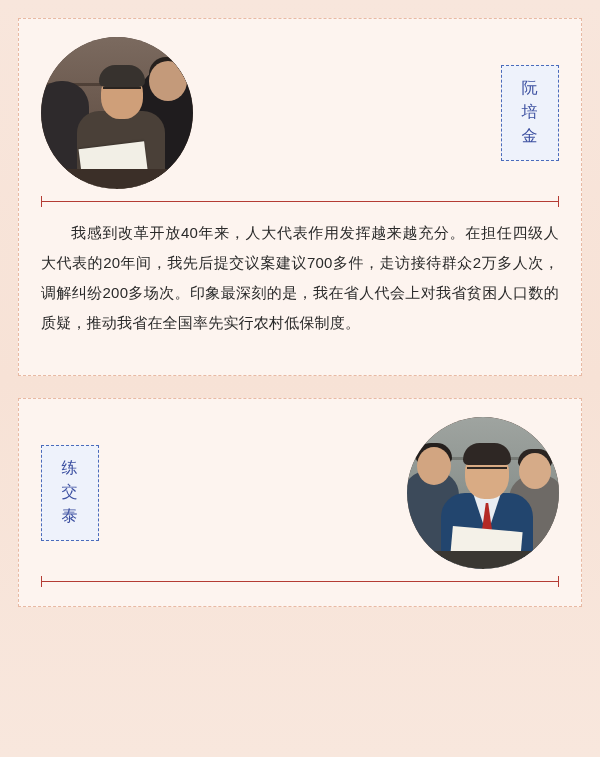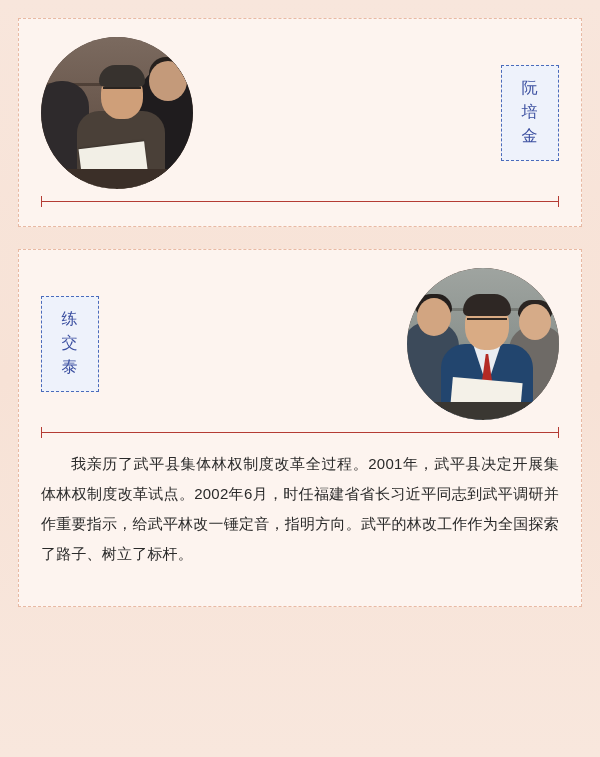--- a/index.html
+++ b/index.html
@@ -245,20 +245,21 @@
         </div>
       </div>
       <div class="spacer"></div>
       <div class="name-box">
         <div>阮</div>
         <div>培</div>
         <div>金</div>
       </div>
     </div>
     <div class="divider"></div>
+    <p class="body-text">我感到改革开放40年来，人大代表作用发挥越来越充分。在担任四级人大代表的20年间，我先后提交议案建议700多件，走访接待群众2万多人次，调解纠纷200多场次。印象最深刻的是，我在省人代会上对我省贫困人口数的质疑，推动我省在全国率先实行农村低保制度。</p>
   </div>
 
   <div class="card">
     <div class="card-top right-photo">
       <div class="name-box">
         <div>练</div>
         <div>交</div>
         <div>泰</div>
       </div>
       <div class="spacer"></div>
@@ -277,16 +278,15 @@
           <div class="p2-tie"></div>
           <div class="p2-head"></div>
           <div class="p2-hair"></div>
           <div class="p2-glasses"></div>
           <div class="p2-paper"></div>
           <div class="p2-table"></div>
         </div>
       </div>
     </div>
     <div class="divider"></div>
-    <p class="body-text">我亲历了武平县集体林权制度改革全过程。2001年，武平县决定开展集体林权制度改革试点。2002年6月，时任福建省省长习近平同志到武平调研并作重要指示，给武平林改一锤定音，指明方向。武平的林改工作作为全国探索了路子、树立了标杆。</p>
   </div>
 
 </div>
 
 </body></html>

